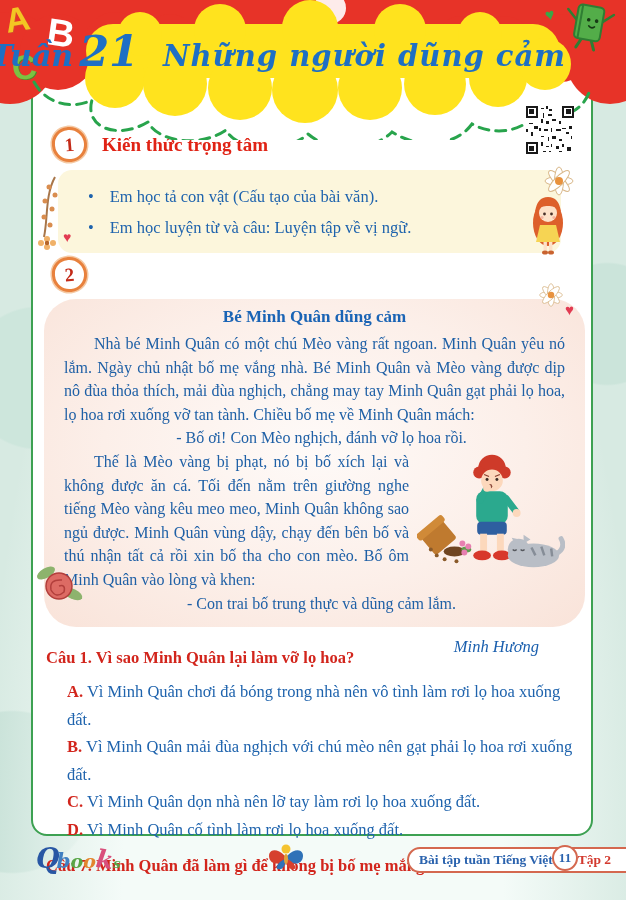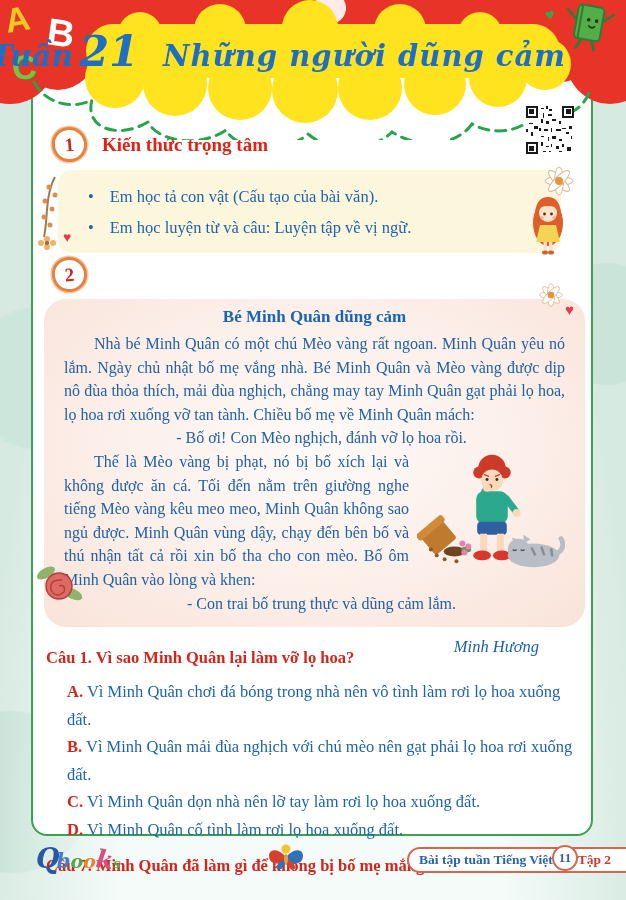--- a/index.html
+++ b/index.html
@@ -31,21 +31,21 @@
   .s1{top:127px;} .s2{top:257px;}
   .numcircle{width:29px;height:29px;border:3px solid #e8813d;border-radius:48% 52% 50% 50%;
     box-shadow:0 0 0 1.5px #f5c9a3;display:flex;align-items:center;justify-content:center;
     font-weight:bold;font-size:19px;color:#c32a18;background:#fff;transform:rotate(-5deg);}
   .sec-title{font-size:19px;font-weight:bold;color:#e02315;}
   .cream-box{position:absolute;left:58px;top:170px;width:503px;height:83px;background:#fcf6dc;
     border-radius:14px;z-index:1;box-sizing:border-box;padding:11px 10px 0 30px;}
   .bullet-row{display:flex;gap:16px;font-size:16.5px;color:#1e63ad;line-height:31px;}
   .decor{position:absolute;z-index:2;}
   .heart-red{color:#e23b52;font-size:14px;}
-  .story-box{position:absolute;left:44px;top:299px;width:541px;height:328px;border-radius:22px;
+  .story-box{position:absolute;left:44px;top:299px;width:541px;height:328px;border-radius:32px;
     background:radial-gradient(ellipse at 50% 45%, #fefaf8 0%, #fcefe9 55%, #f9e3d9 100%);
     z-index:1;box-sizing:border-box;padding:8px 20px 0 20px;}
   .story-title{text-align:center;color:#1a64b5;font-weight:bold;font-size:17px;margin-bottom:5px;}
   .story-body{font-size:16px;line-height:23.6px;color:#1f60a6;text-align:justify;}
   .story-body p{margin:0;}
   .indent{text-indent:30px;}
   .dialog{padding-left:14px;text-align:center;}
   .illus{float:right;width:148px;height:122px;margin:0 0 2px 8px;}
   .author{text-align:right;font-style:italic;padding-right:26px;margin-top:20px;font-size:16.5px;color:#1a5fae;}
   .rose{position:absolute;left:33px;top:562px;z-index:2;}

